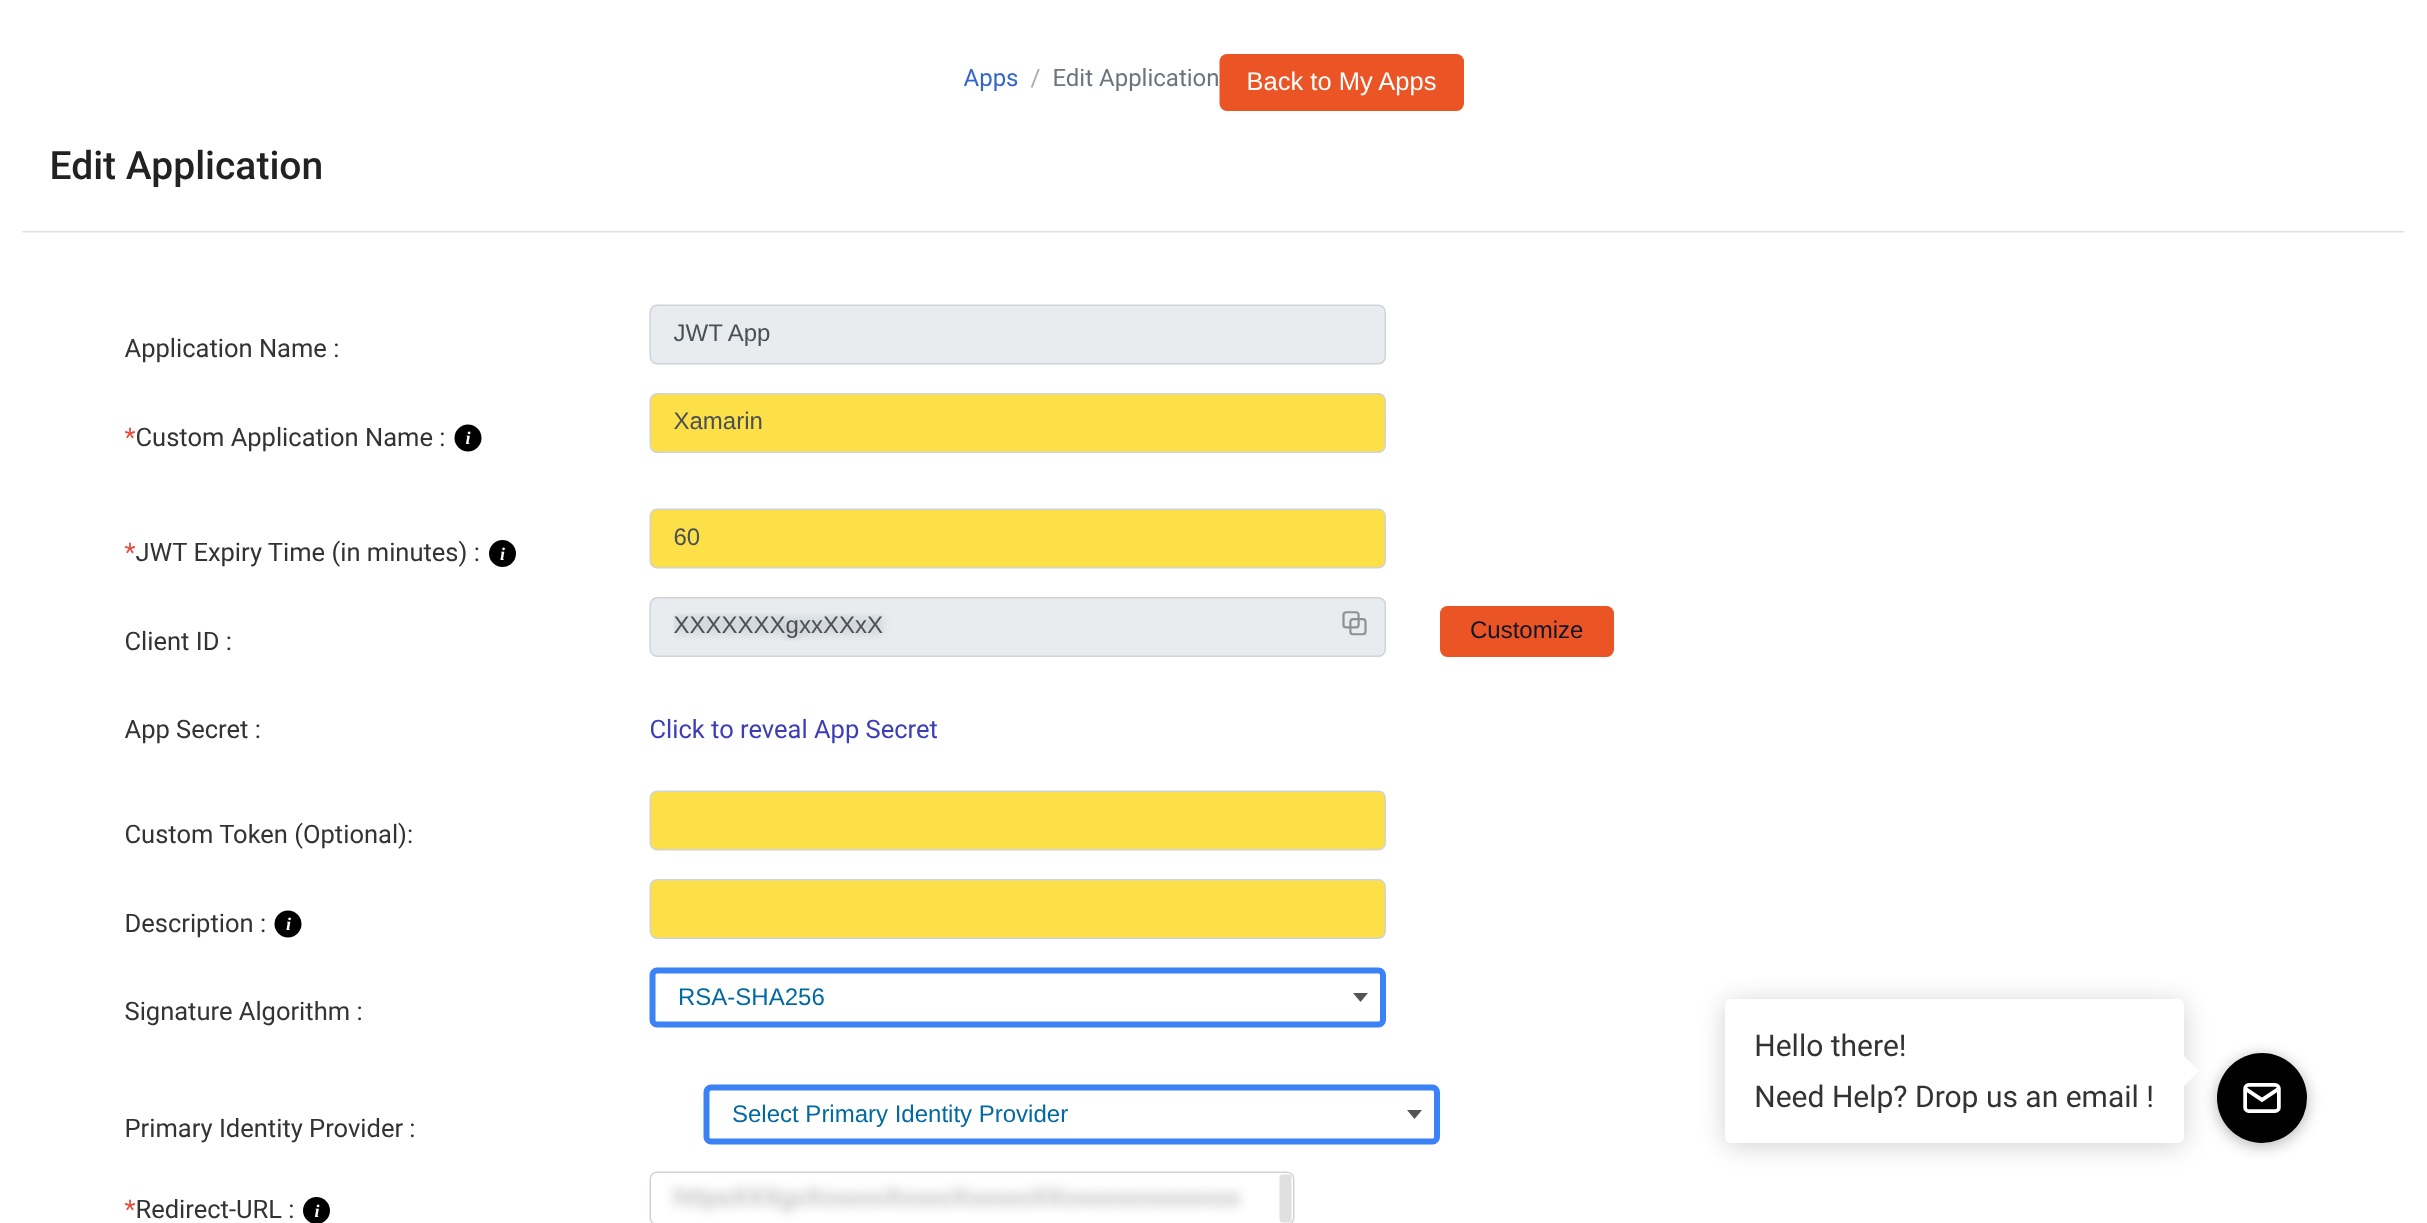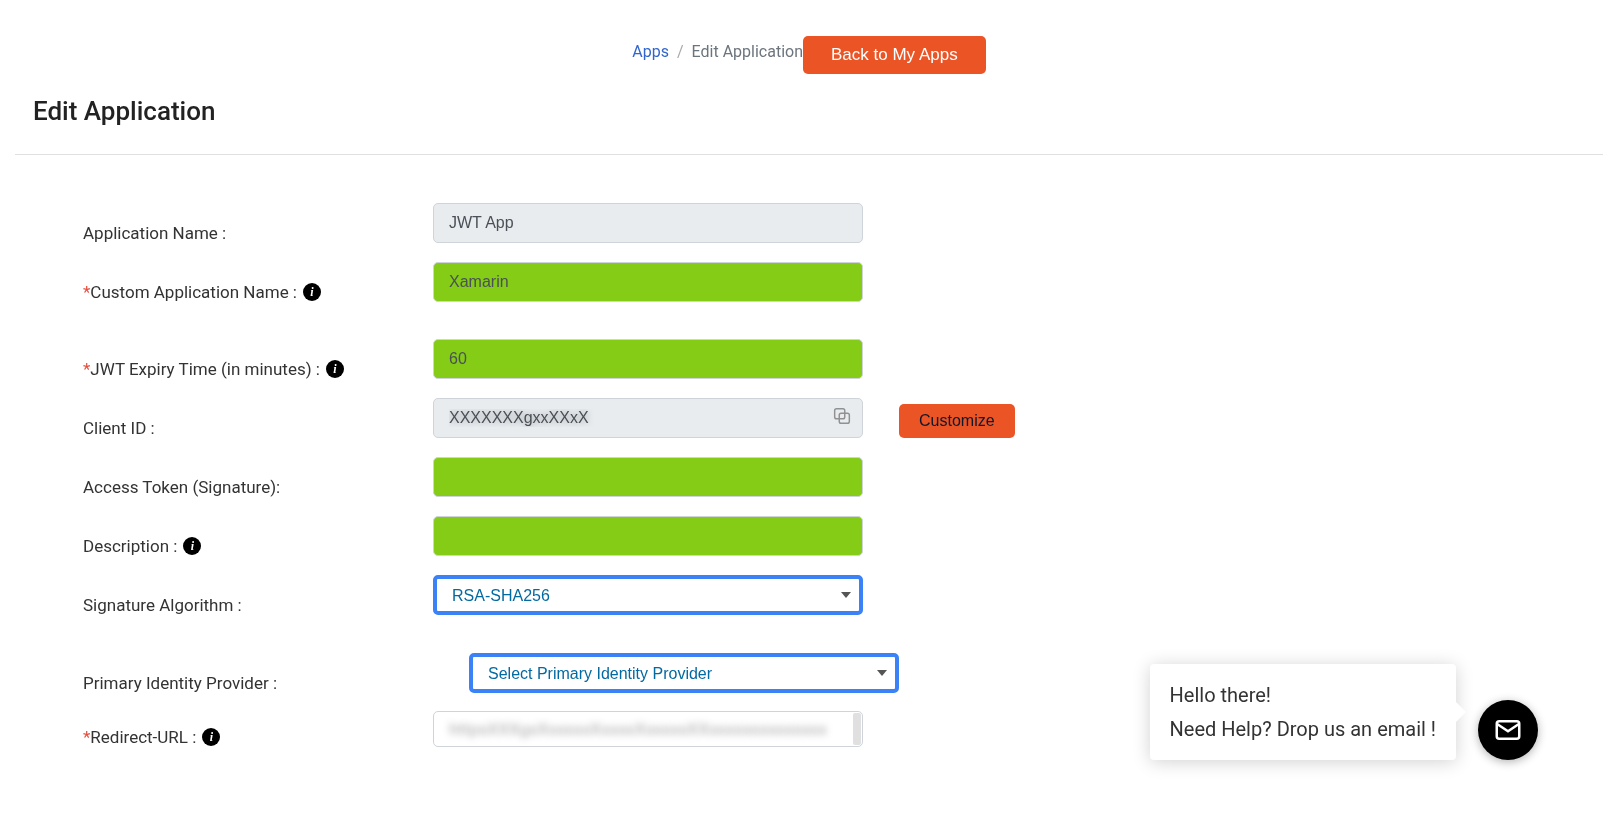--- a/index.html
+++ b/index.html
@@ -39,21 +39,21 @@
     .breadcrumb-sep {
       color: #aaa;
     }
     .breadcrumb-current {
       color: #6c757d;
     }
     .btn-orange {
       background: #eb5424;
       color: #fff;
       border: none;
-      padding: 9px 28px;
+      padding: 9px 18px;
       font-size: 17px;
       border-radius: 5px;
       cursor: pointer;
       font-weight: 400;
     }
     .btn-orange-small {
       background: #eb5424;
       color: #0f172a;
       border: none;
       padding: 8px 20px;
@@ -104,32 +104,32 @@
       justify-content: center;
       color: #fff;
       font-size: 12px;
       font-weight: bold;
       font-style: italic;
       font-family: Georgia, serif;
       margin-left: 2px;
       cursor: help;
     }
     .input-cell {
-      width: 430px;
+      width: 491px;
       position: relative;
     }
     .text-input {
       width: 100%;
       height: 40px;
       border: 1px solid #ced4da;
       border-radius: 5px;
       padding: 6px 15px;
       font-size: 16px;
       color: #495057;
-      background: #84cc16;
+      background: #fde047;
     }
     .text-input[readonly], .text-input.readonly {
       background: #e9ecef;
       color: #495057;
     }
     .link-action {
       color: #3d3db8;
       cursor: pointer;
       font-size: 17px;
     }
@@ -300,23 +300,29 @@
             <rect x="9" y="9" width="11" height="11" rx="2"></rect>
             <rect x="4" y="4" width="11" height="11" rx="2"></rect>
           </svg>
         </span>
       </div>
       <div class="extra-cell">
         <button class="btn-orange-small">Customize</button>
       </div>
     </div>
 
-
-    <div class="form-row">
-      <div class="form-label">Access Token (Signature):</div>
+    <div class="form-row" style="margin-bottom:30px;">
+      <div class="form-label">App Secret :</div>
+      <div class="input-cell">
+        <span class="link-action">Click to reveal App Secret</span>
+      </div>
+    </div>
+
+    <div class="form-row">
+      <div class="form-label">Custom Token (Optional):</div>
       <div class="input-cell">
         <input class="text-input" value="" style="">
       </div>
     </div>
 
     <div class="form-row">
       <div class="form-label">
         <span>Description :</span>
         <span class="info-icon">i</span>
       </div>

